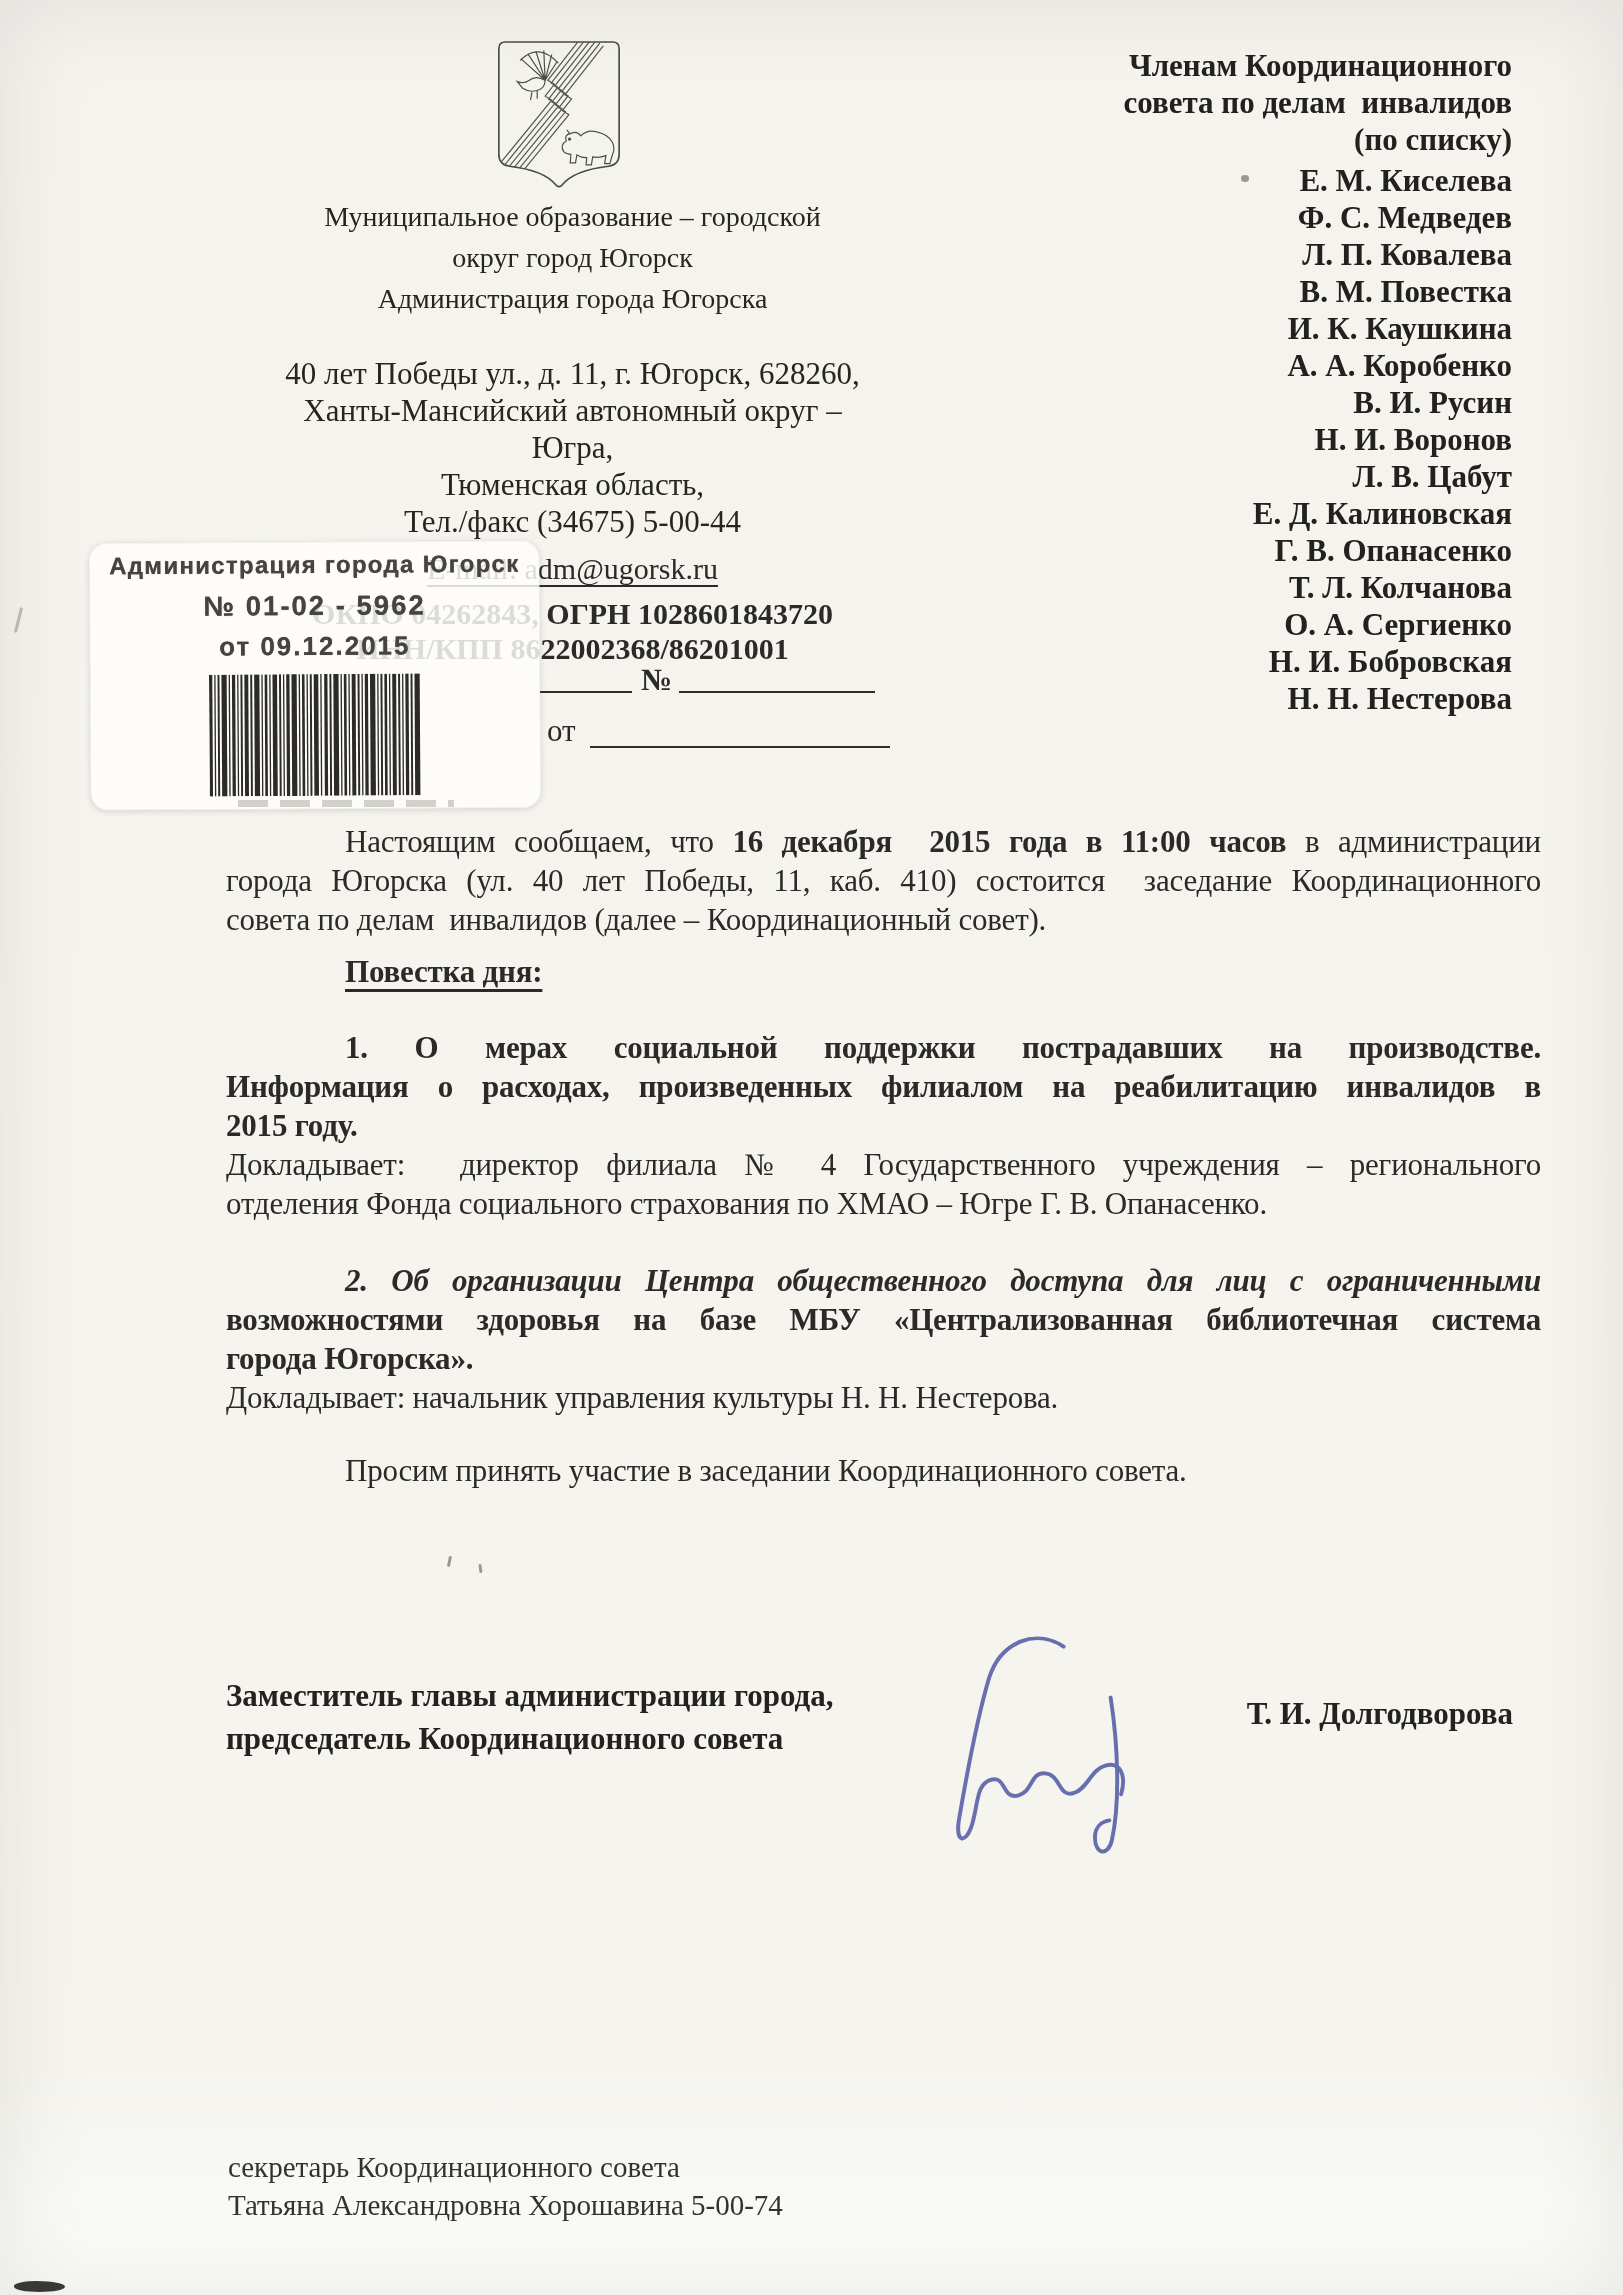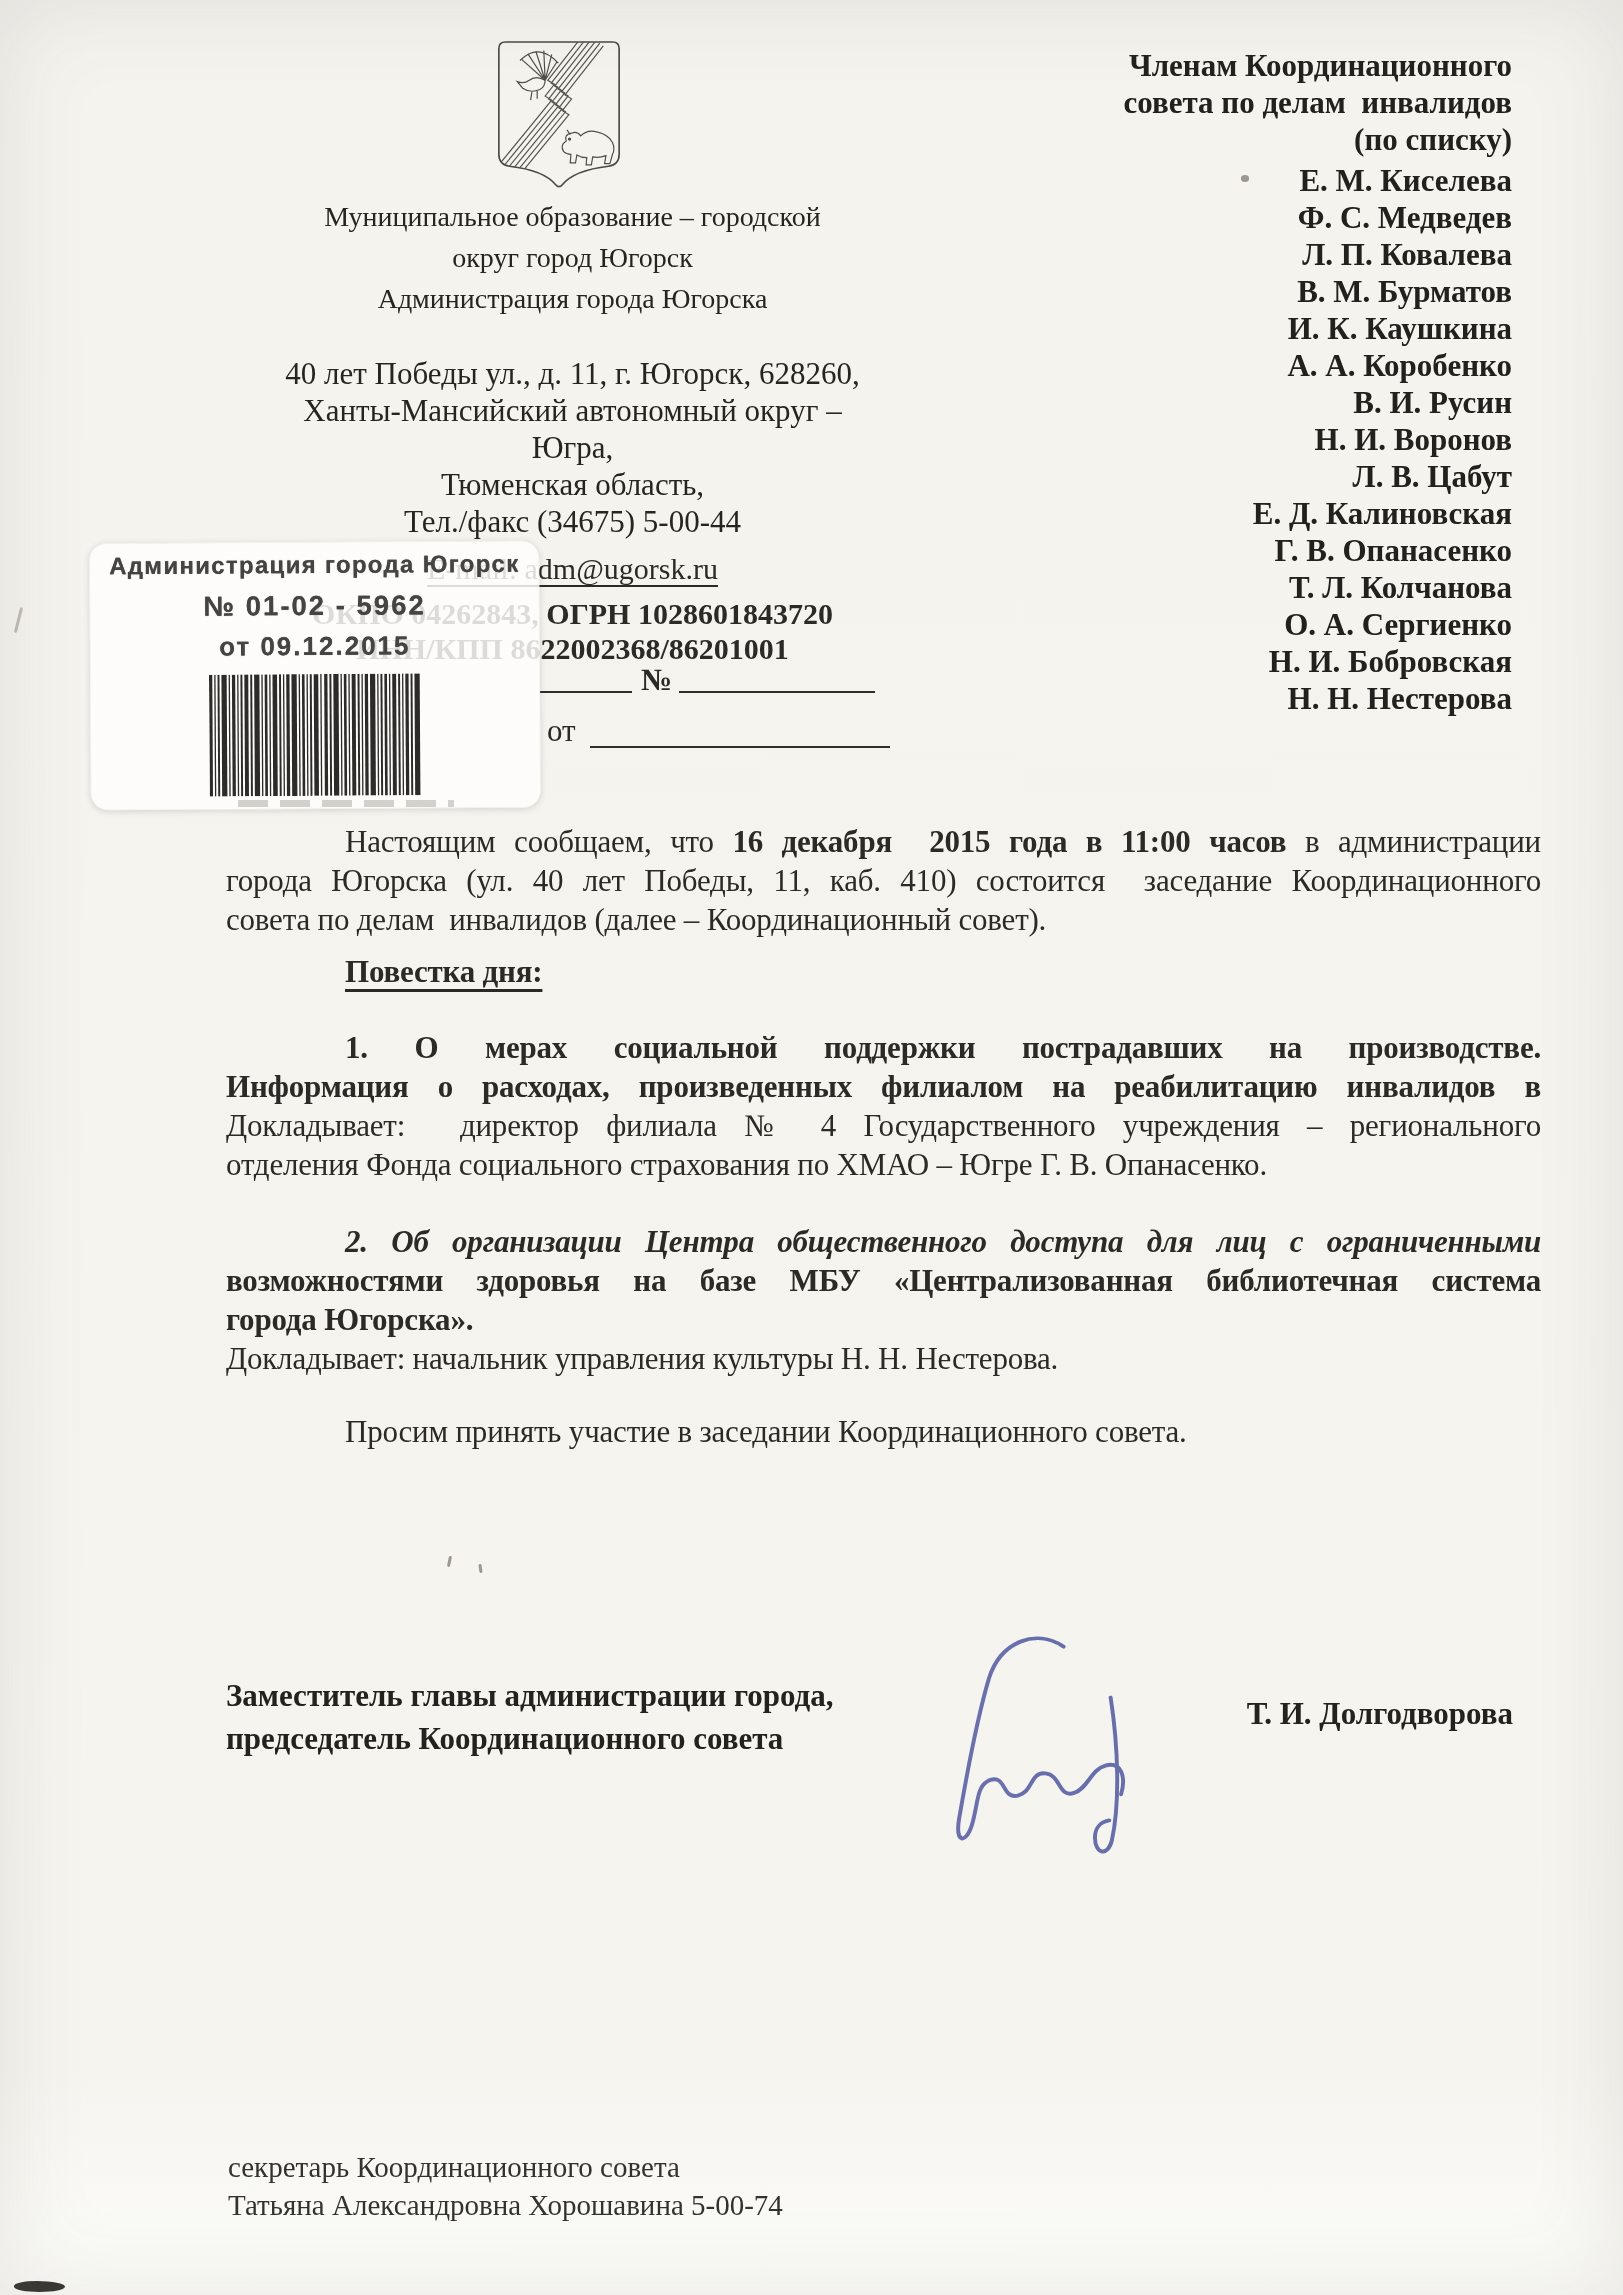--- a/index.html
+++ b/index.html
@@ -138,21 +138,21 @@
   <div class="abs rule" id="ot-rule"></div>
 
   <div class="abs" id="recip">
     <div>Членам Координационного</div>
     <div>совета по делам&nbsp; инвалидов</div>
     <div>(по списку)</div>
     <div class="names">
       <div>Е. М. Киселева</div>
       <div>Ф. С. Медведев</div>
       <div>Л. П. Ковалева</div>
-      <div>В. М. Бурматов</div>
+      <div>В. М. Повестка</div>
       <div>И. К. Каушкина</div>
       <div>А. А. Коробенко</div>
       <div>В. И. Русин</div>
       <div>Н. И. Воронов</div>
       <div>Л. В. Цабут</div>
       <div>Е. Д. Калиновская</div>
       <div>Г. В. Опанасенко</div>
       <div>Т. Л. Колчанова</div>
       <div>О. А. Сергиенко</div>
       <div>Н. И. Бобровская</div>
@@ -218,20 +218,21 @@
 
   <div class="abs" id="bodycol">
     <div class="bl ln ind"><span>Настоящим сообщаем, что</span> <span class="b">16 декабря&nbsp; 2015 года в 11:00 часов</span> <span>в администрации</span></div>
     <div class="bl ln">города Югорска (ул. 40 лет Победы, 11, каб. 410) состоится&nbsp; заседание Координационного</div>
     <div class="bl lnend">совета по делам&nbsp; инвалидов (далее – Координационный совет).</div>
 
     <div id="agenda" class="ind b"><span>Повестка дня:</span></div>
 
     <div class="bl2 ln ind b gap56">1. О мерах социальной поддержки пострадавших на производстве.</div>
     <div class="bl2 ln b">Информация о расходах, произведенных филиалом на реабилитацию инвалидов в</div>
+    <div class="bl2 lnend b">2015 году.</div>
     <div class="bl2 ln">Докладывает:&nbsp; директор филиала № 4 Государственного учреждения – регионального</div>
     <div class="bl2 lnend">отделения Фонда социального страхования по ХМАО – Югре Г. В. Опанасенко.</div>
 
     <div class="bl2 ln ind b gap58">2. Об организации Центра общественного доступа для лиц с ограниченными</div>
     <div class="bl2 ln b">возможностями здоровья на базе МБУ «Централизованная библиотечная система</div>
     <div class="bl2 lnend b">города Югорска».</div>
     <div class="bl2 lnend">Докладывает: начальник управления культуры Н. Н. Нестерова.</div>
 
     <div class="bl lnend ind gap52">Просим принять участие в заседании Координационного совета.</div>
   </div>

